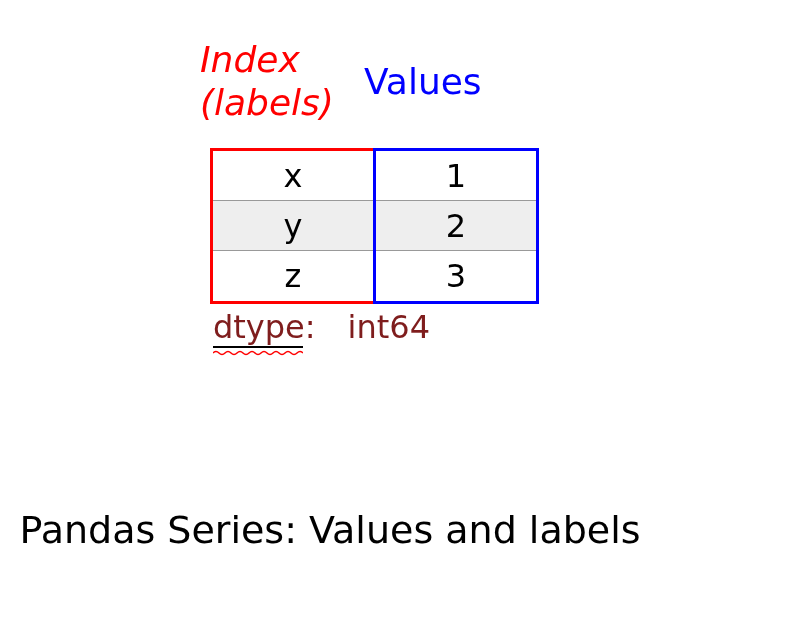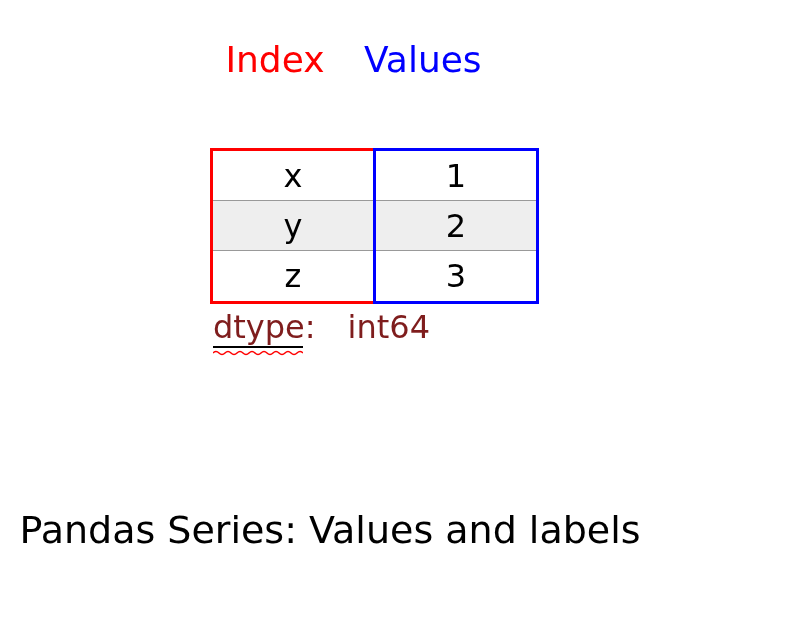--- a/index.html
+++ b/index.html
@@ -17,23 +17,23 @@
     .header-row {
       position: absolute;
       top: 38px;
       left: 200px;
       display: flex;
       align-items: center;
     }
     .index-header {
       color: #ff0000;
       font-size: 36px;
-      text-align: center;
       line-height: 1.2;
       width: 150px;
+      font-style: italic;
     }
     .values-header {
       color: #0000ff;
       font-size: 36px;
       margin-left: 14px;
     }
     .table-wrapper {
       position: absolute;
       top: 148px;
       left: 210px;
@@ -107,20 +107,21 @@
       font-size: 38px;
       color: #000;
     }
   </style>
 </head>
 <body>
 
 <div class="header-row">
   <div class="index-header">
     <div>Index</div>
+    <div>(labels)</div>
   </div>
   <div class="values-header">Values</div>
 </div>
 
 <div class="table-wrapper">
   <div class="index-col">
     <div class="cell">x</div>
     <div class="cell shaded">y</div>
     <div class="cell">z</div>
   </div>

